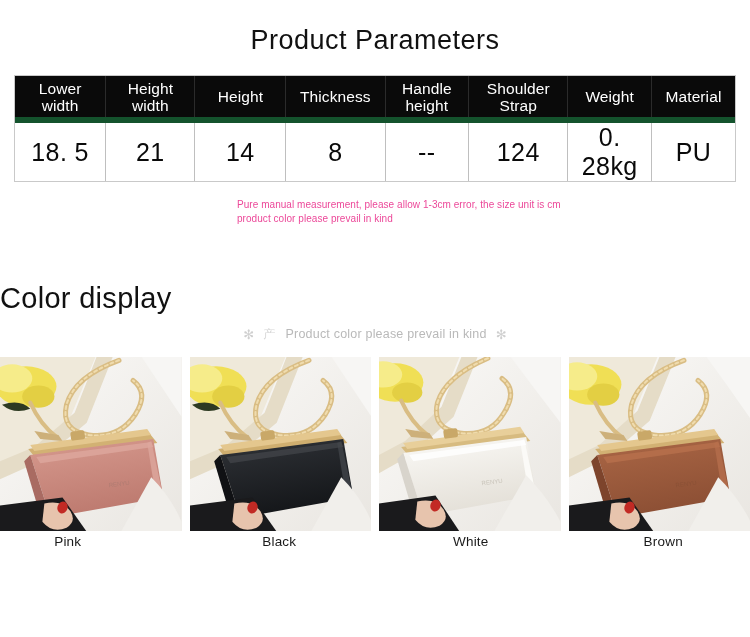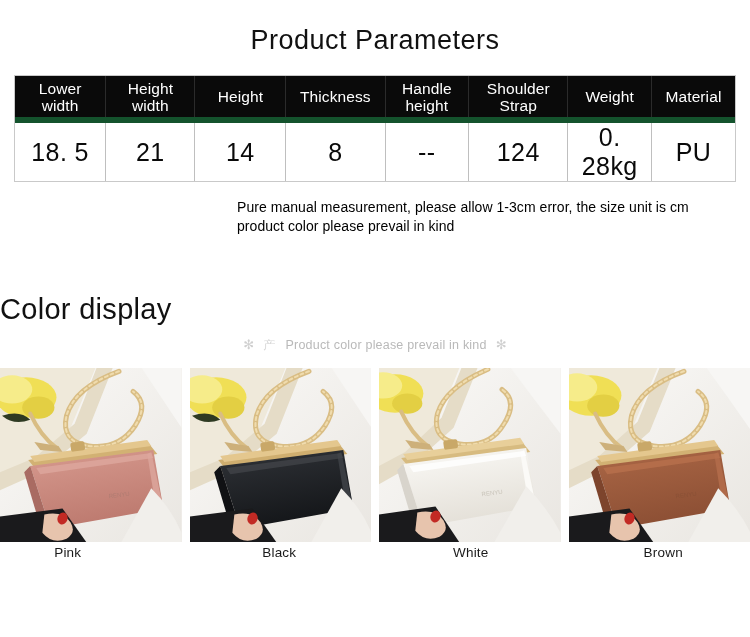--- a/index.html
+++ b/index.html
@@ -74,23 +74,23 @@
   .c2 { width: 12.6%; }
   .c3 { width: 13.8%; }
   .c4 { width: 11.6%; }
   .c5 { width: 13.8%; }
   .c6 { width: 11.6%; }
   .c7 { width: 11.6%; }
 
   .note {
     margin: 16px 0 0 0;
     padding-left: 237px;
-    font-size: 14px;
+    font-size: 10px;
     line-height: 1.35;
-    color: #000000;
+    color: #ec4899;
     letter-spacing: 0.05px;
   }
   .note div { white-space: nowrap; }
 
   
   .color-section {
     margin-top: 56px;
   }
   .color-title {
     text-align: left;

